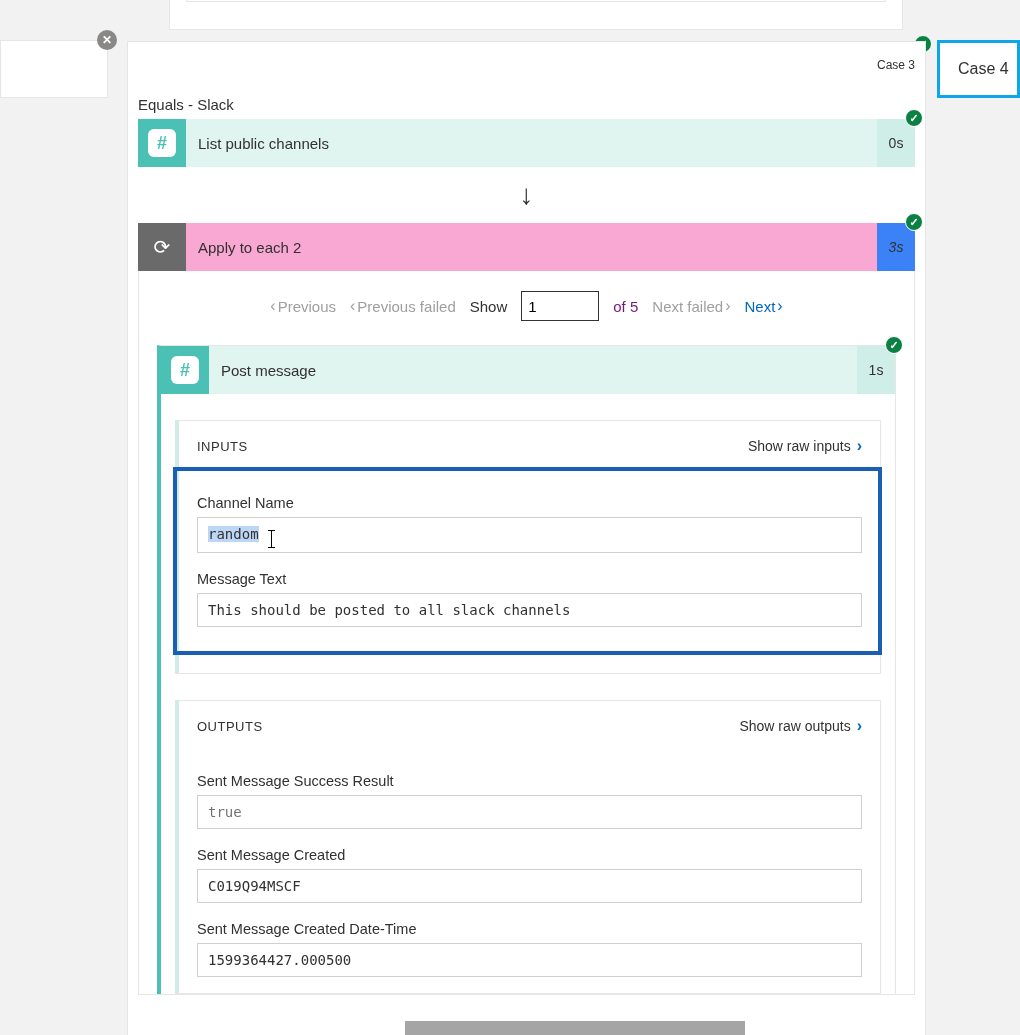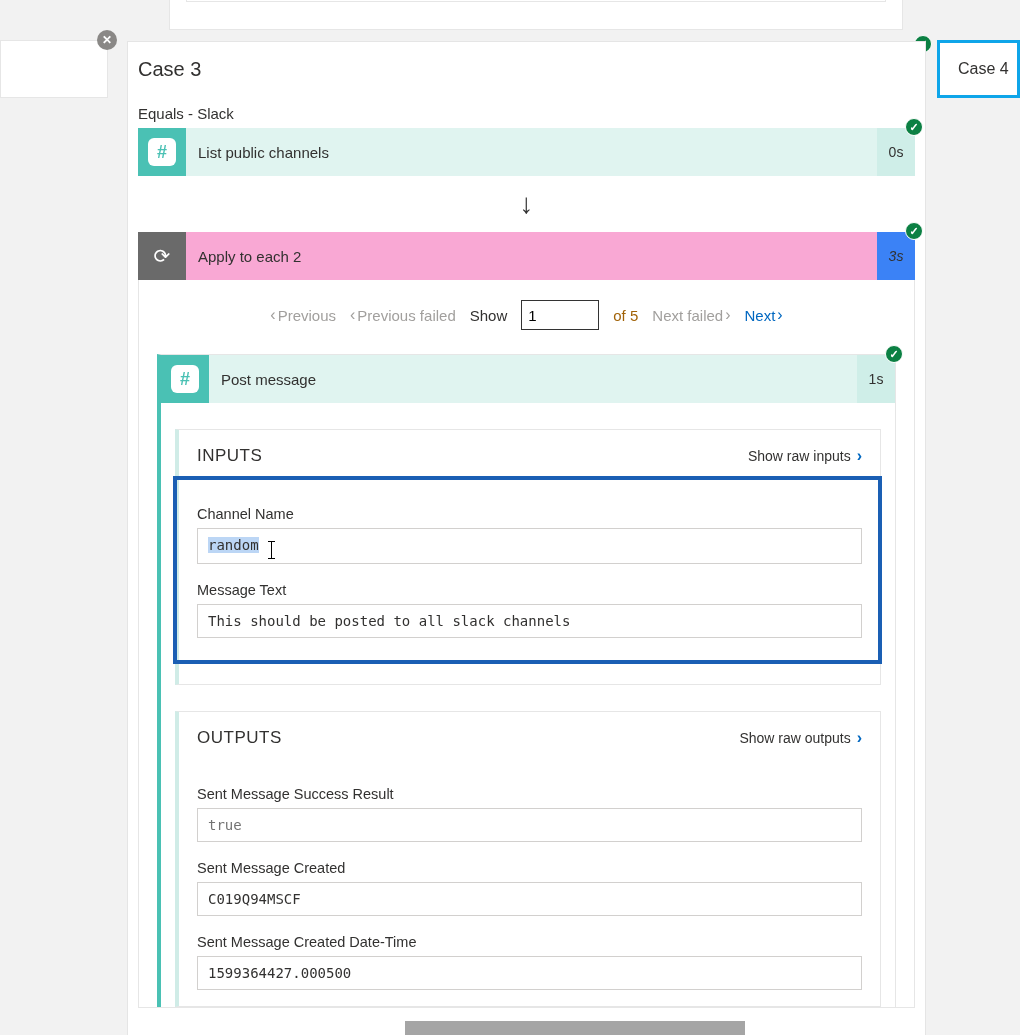--- a/index.html
+++ b/index.html
@@ -70,21 +70,22 @@
     position: absolute;
     left: 16px; top: 0;
     right: 16px;
     height: 2px;
     border: 1px solid #e6e6e6;
     border-top: none;
     background: #fff;
   }
   .case-title {
     padding: 16px 10px 24px 10px;
-    font-size: 20px;
+    font-size: 12px;
+    text-align: right;
   }
   .condition-label {
     padding: 0 10px 6px 10px;
     font-size: 15px;
   }
   .step-row {
     margin: 0 10px;
     position: relative;
   }
   .step-bar {
@@ -163,21 +164,21 @@
     margin: 26px 14px 0 14px;
     border: 1px solid #e6e6e6;
     border-left: 4px solid #d0ece7;
     padding: 16px 18px;
     position: relative;
   }
   .panel-head {
     display: flex; justify-content: space-between; align-items: center;
     margin-bottom: 4px;
   }
-  .panel-title { font-size: 17px; letter-spacing: 0.5px; color: #323130; }
+  .panel-title { font-size: 13px; letter-spacing: 0.5px; color: #323130; }
   .panel-link { font-size: 14px; color: #323130; display:flex; align-items:center; gap:6px; }
   .panel-link .chev { color: #0067c0; font-weight:bold; }
   .highlight-box {
     position: absolute;
     border: 4px solid #1a5fb4;
     left: -6px; right: -2px;
     top: 46px;
     height: 188px;
     pointer-events: none;
   }
@@ -262,21 +263,21 @@
       <span class="disabled">
         <span class="chev">‹</span>
         <span>Previous</span>
       </span>
       <span class="disabled">
         <span class="chev">‹</span>
         <span>Previous failed</span>
       </span>
       <span style="color:#323130;">Show</span>
       <input type="text" value="1" style="">
-      <span style="color:#a16207;">of 5</span>
+      <span style="color:#701a75;">of 5</span>
       <span class="disabled">
         <span>Next failed</span>
         <span class="chev">›</span>
       </span>
       <span class="next">
         <span>Next</span>
         <span class="chev">›</span>
       </span>
     </div>
 

